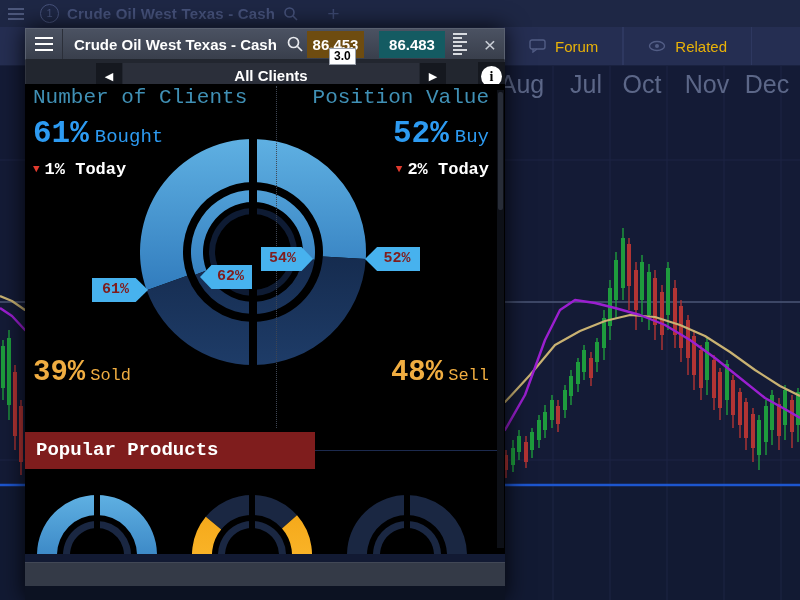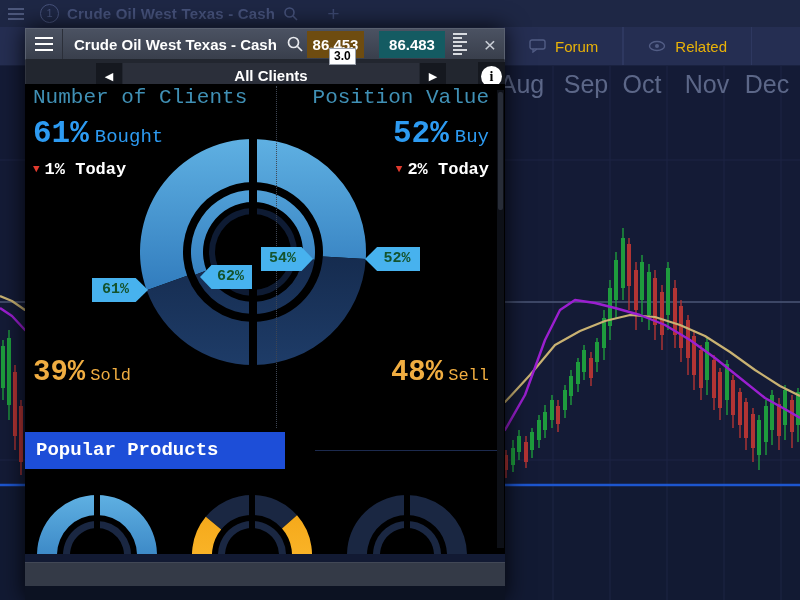--- a/index.html
+++ b/index.html
@@ -66,29 +66,29 @@
   .stat .pct{font-size:31px;font-weight:bold;}
   .stat .lbl{font-size:19px;margin-left:6px;}
   .stat-l{left:8px;top:32px;} .stat-r{right:16px;top:32px;}
   .chg{position:absolute;color:#fff;font-weight:bold;font-size:17px;}
   .chg .tri{color:#e23b2e;font-size:11px;margin-right:5px;vertical-align:2px;}
   .chg-l{left:8px;top:76px;} .chg-r{right:16px;top:76px;}
   .gold{position:absolute;color:#f0ad41;}
   .gold .pct{font-size:29px;font-weight:bold;}
   .gold .lbl{font-size:17px;margin-left:5px;}
   .gold-l{left:8px;top:272px;} .gold-r{right:16px;top:272px;}
-  .flag{position:absolute;height:24px;background:#47b2ee;color:#14532d;font-weight:bold;font-size:15px;
+  .flag{position:absolute;height:24px;background:#47b2ee;color:#7f1d1d;font-weight:bold;font-size:15px;
         text-align:center;line-height:24px;box-sizing:border-box;}
   .pt-l{clip-path:polygon(0 50%,22% 0,100% 0,100% 100%,22% 100%);padding-left:9px;}
   .pt-r{clip-path:polygon(100% 50%,78% 0,0 0,0 100%,78% 100%);padding-right:9px;}
   .f-ol{left:67px;top:194px;width:56px;}
   .f-il{left:175px;top:181px;width:52px;}
   .f-ir{left:236px;top:163px;width:52px;}
   .f-or{left:340px;top:163px;width:55px;}
-  .pp-bar{position:absolute;left:0;top:348px;width:260px;height:37px;background:#1d4ed8;color:#fff;
+  .pp-bar{position:absolute;left:0;top:348px;width:290px;height:37px;background:#7f1d1d;color:#fff;
           font-weight:bold;font-size:19px;line-height:37px;padding-left:11px;box-sizing:border-box;}
   .pp-line{position:absolute;left:290px;top:366px;width:183px;height:1px;background:#1c2a4e;}
   .scrollbar{position:absolute;right:1px;top:6px;width:7px;height:458px;background:#0d1017;}
   .sb-thumb{position:absolute;left:1px;top:2px;width:5px;height:118px;background:#272c37;border-radius:2px;}
   .p-footer{position:absolute;left:0;top:534px;width:480px;height:24px;background:#343a47;border-top:1px solid #424856;box-sizing:border-box;}
   .p-bottom{position:absolute;left:0;top:558px;width:480px;height:14px;background:#0c1222;}
 </style>
 </head>
 <body>
 
@@ -239,21 +239,21 @@
       <svg width="18" height="12" viewBox="0 0 18 12">
         <ellipse cx="9" cy="6" rx="7.5" ry="4.5" fill="none" stroke="#525d85" stroke-width="1.4"></ellipse>
         <circle cx="9" cy="6" r="2" fill="#525d85"></circle>
       </svg>
       <span>Related</span>
     </div>
   </div>
 
   <div class="months" id="months">
       <span class="month" style="left: 522px;">Aug</span>
-      <span class="month" style="left: 586px;">Sep</span>
+      <span class="month" style="left: 586px;">Jul</span>
       <span class="month" style="left: 642px;">Oct</span>
       <span class="month" style="left: 707px;">Nov</span>
       <span class="month" style="left: 767px;">Dec</span>
     </div>
 
   <div class="popup">
     <div class="p-header">
       <span class="ph-menu">
           <i></i>
           <i></i>

